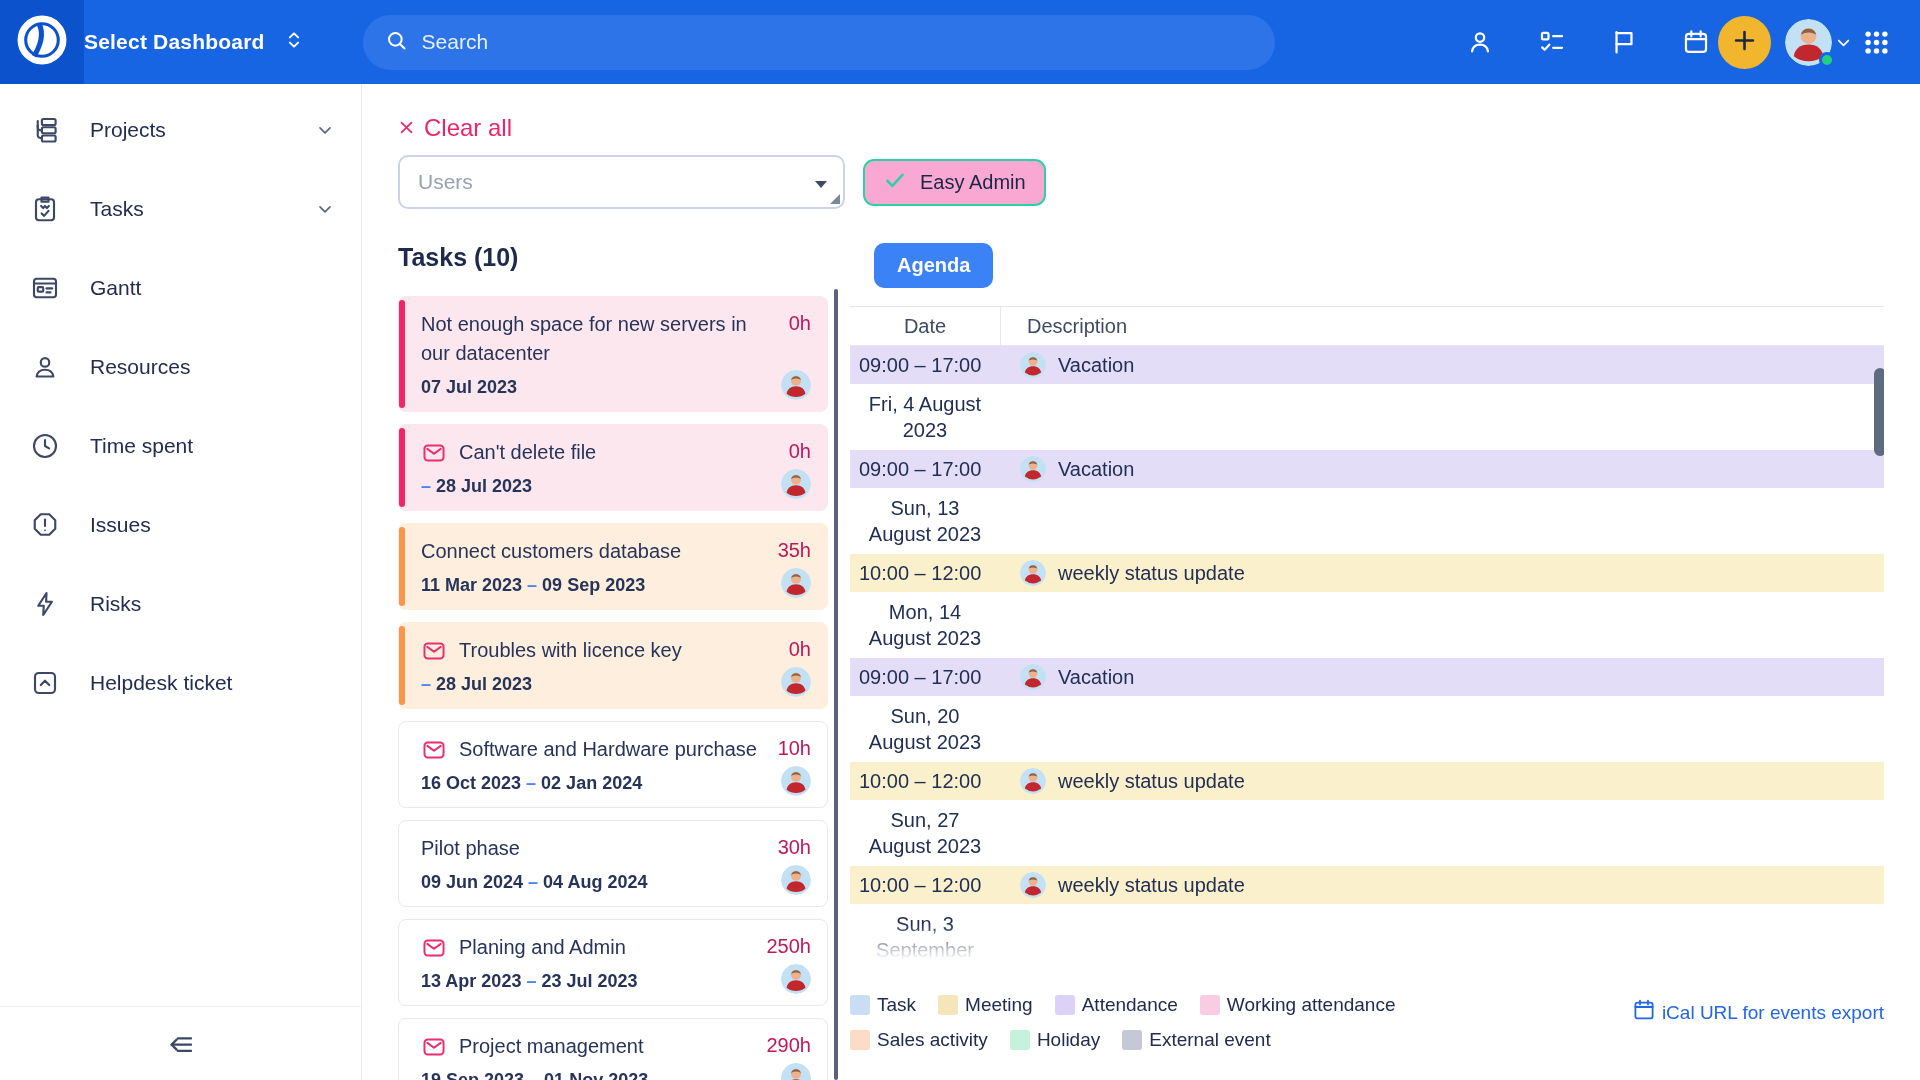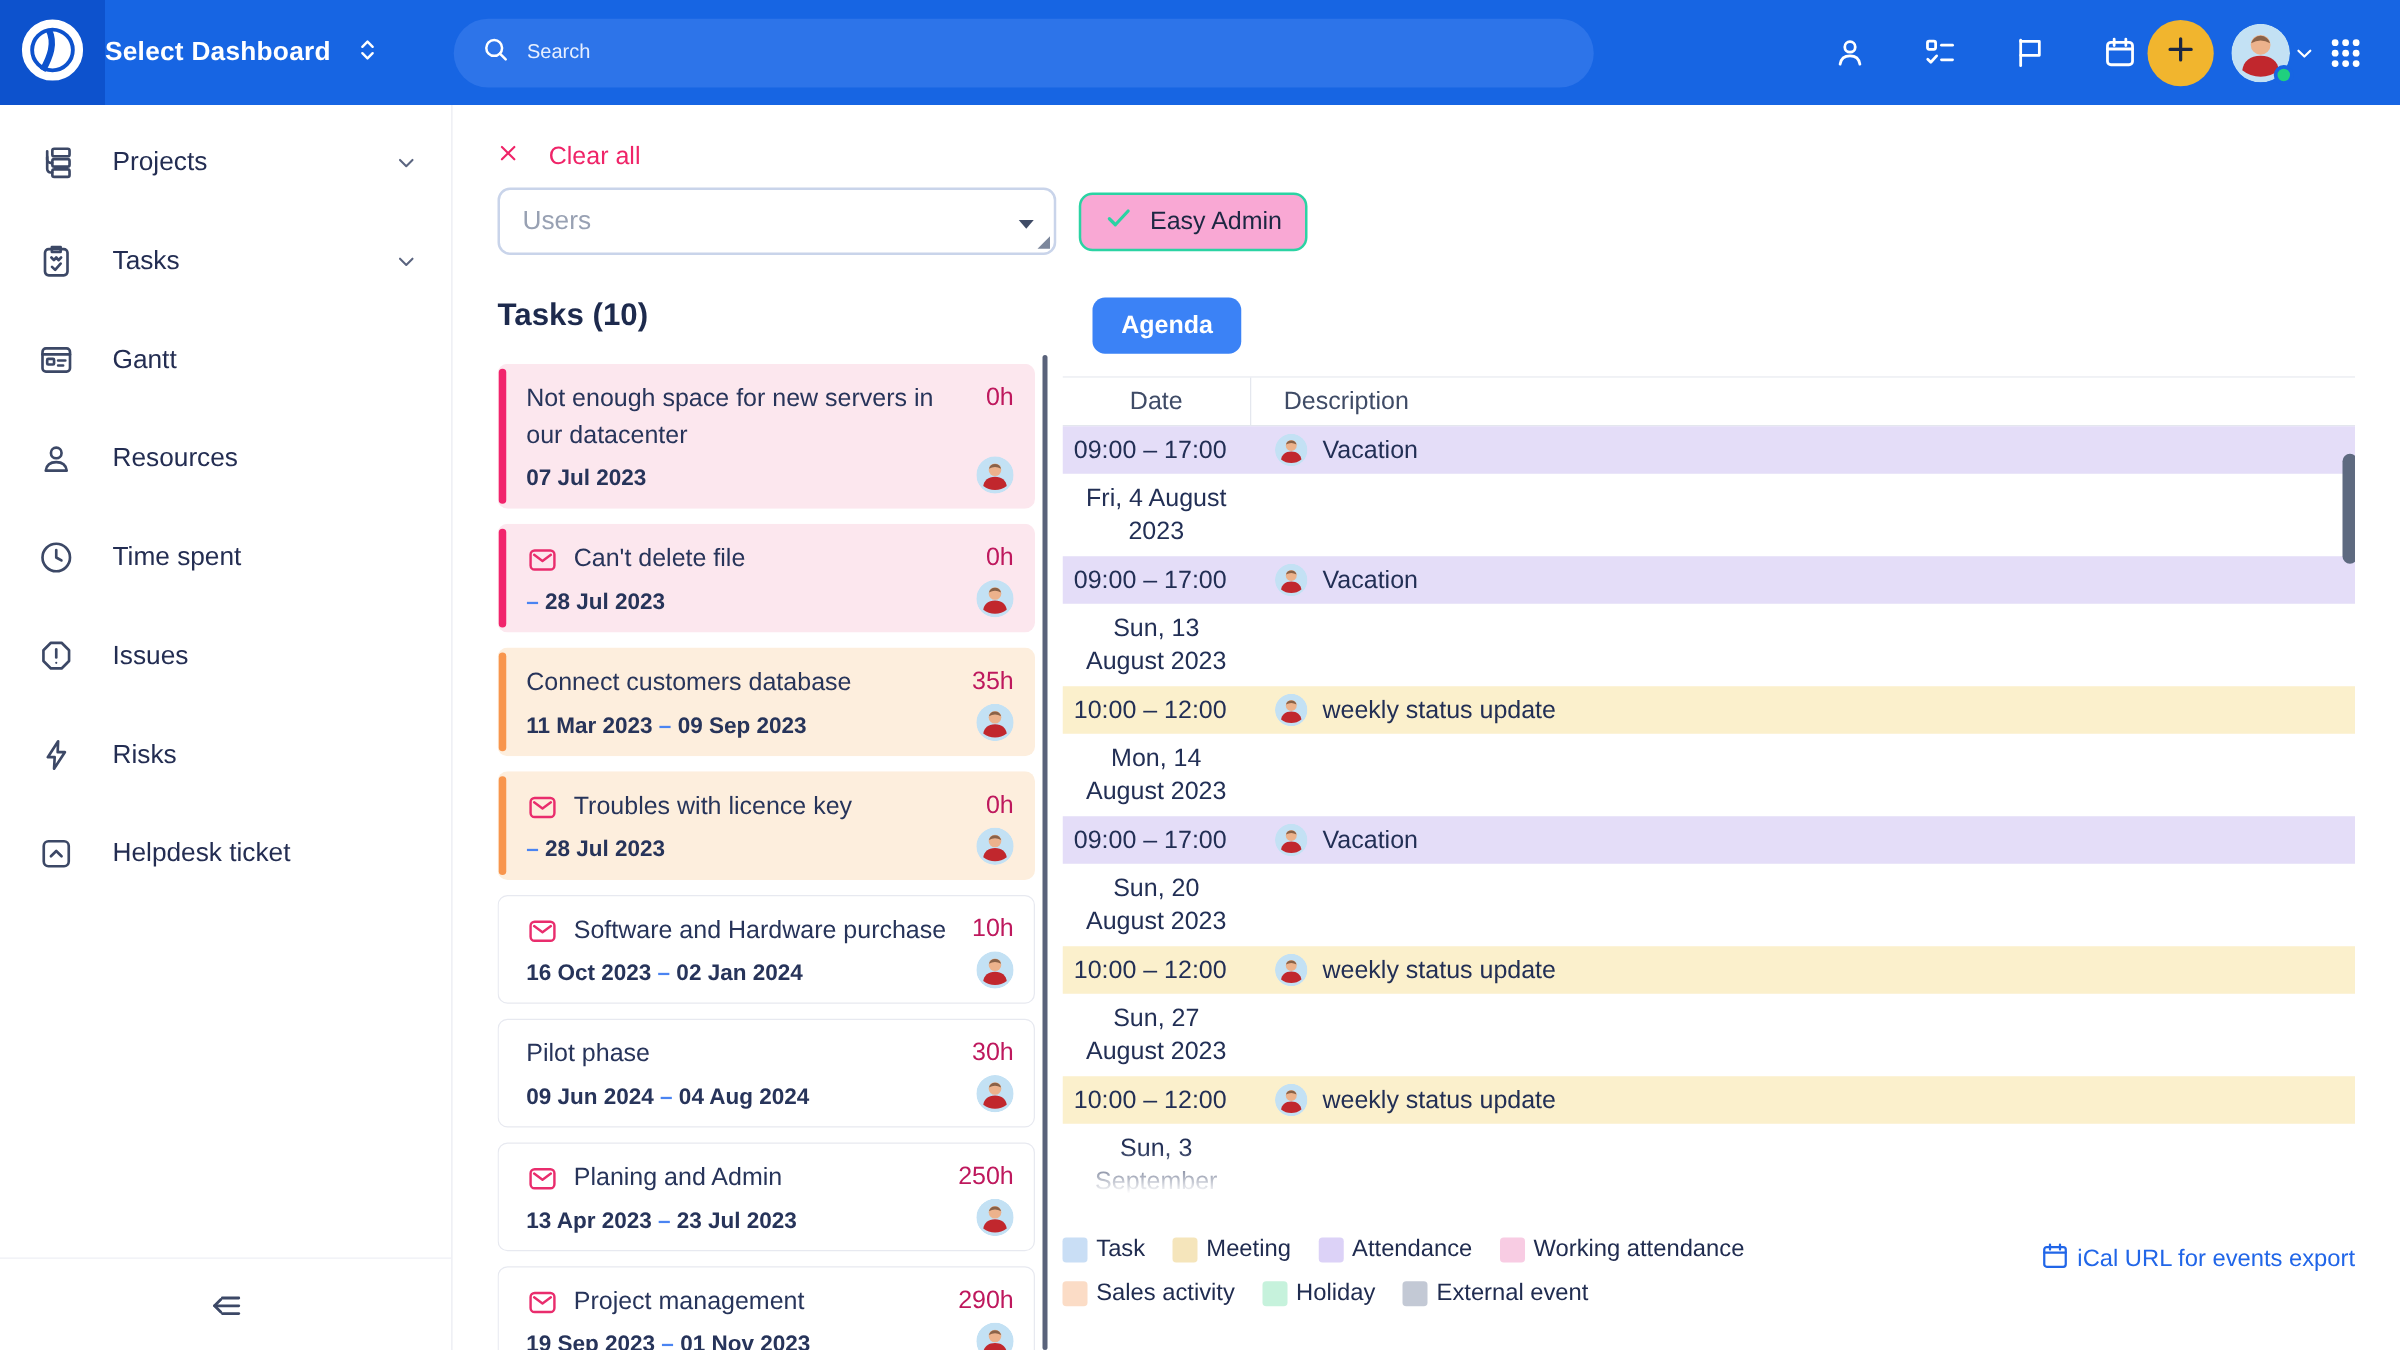--- a/index.html
+++ b/index.html
@@ -5,21 +5,21 @@
   *{box-sizing:border-box;margin:0;padding:0}
   html,body{width:1920px;height:1080px;overflow:hidden;background:#fff;
     font-family:"Liberation Sans",sans-serif;color:#27345a}
 
   
   .topbar{height:84px;background:#1765e3;display:flex;align-items:center;color:#fff}
   .logo-block{width:84px;height:84px;background:#0d52cd;display:flex;align-items:center;justify-content:center;flex:0 0 auto;cursor:pointer}
   .dash-select{display:flex;align-items:center;gap:18px;cursor:pointer}
   .dash-label{font-size:21px;font-weight:700;letter-spacing:.2px}
   .search-pill{margin-left:58px;flex:0 1 912px;height:55px;background:#2d74e9;border-radius:28px;display:flex;align-items:center;padding:0 22px;gap:14px}
-  .search-input{background:transparent;border:none;outline:none;color:#fff;font-size:16px;width:100%;font-family:inherit}
+  .search-input{background:transparent;border:none;outline:none;color:#fff;font-size:21px;width:100%;font-family:inherit}
   .search-input::placeholder{color:#f0f5ff;opacity:.96}
   .top-icons{margin-left:auto;display:flex;align-items:center;gap:44px}
   .icon-btn{display:flex;cursor:pointer}
   .plus-btn{width:53px;height:53px;border-radius:50%;background:#f1b52e;display:flex;align-items:center;justify-content:center;margin-left:8px;cursor:pointer;flex:0 0 auto}
   .avatar-wrap{position:relative;margin-left:14px;cursor:pointer;display:flex}
   .presence{position:absolute;right:-3px;bottom:-2px;width:16px;height:16px;border-radius:50%;background:#1fd07e;border:3px solid #1765e3}
   .caret-btn{margin-left:2px}
   .grid-btn{margin:0 28px 0 8px}
 
   
@@ -30,21 +30,21 @@
   .side-nav{flex:1}
   .side-item{height:79px;display:flex;align-items:center;padding:0 26px 0 30px;gap:30px;cursor:pointer}
   .side-icon{width:30px;display:flex;flex:0 0 auto}
   .side-label{font-size:21px;color:#232d52;font-weight:500;flex:1}
   .side-chev{display:flex}
   .side-footer{border-top:1px solid #eef0f5;height:74px;display:flex;align-items:center;justify-content:center}
   .collapse-btn{cursor:pointer;display:flex}
 
   
   .main{flex:1;display:flex;flex-direction:column;padding:30px 0 0 36px;min-width:0}
-  .clear-all{display:inline-flex;align-items:flex-end;gap:24px;color:#ef2468;font-size:20px;cursor:pointer;align-self:flex-start}
+  .clear-all{display:inline-flex;align-items:flex-end;gap:9px;color:#ef2468;font-size:24px;cursor:pointer;align-self:flex-start}
   .filter-row{display:flex;align-items:center;gap:18px;margin-top:13px}
   .users-select{width:447px;height:54px;border:2px solid #c9d4ea;border-radius:10px;display:flex;align-items:center;padding:0 18px;position:relative;color:#98a1b3;font-size:21px;cursor:pointer;background:#fff}
   .users-caret{position:absolute;right:16px;top:24px;width:0;height:0;border-left:6px solid transparent;border-right:6px solid transparent;border-top:7px solid #3f4b66}
   .users-grip{position:absolute;right:3px;bottom:3px;width:0;height:0;border-left:10px solid transparent;border-bottom:10px solid #7c879c}
   .admin-chip{height:47px;border:2px solid #2bd3a3;border-radius:11px;background:#f9a8d4;display:flex;align-items:center;gap:13px;padding:0 18px;font-size:20px;color:#1c2742;font-weight:500;cursor:pointer}
 
   .content{display:flex;flex:1;min-height:0;margin-top:26px;align-items:stretch}
 
   
   .tasks-col{width:430px;display:flex;flex-direction:column;flex:0 0 auto}

